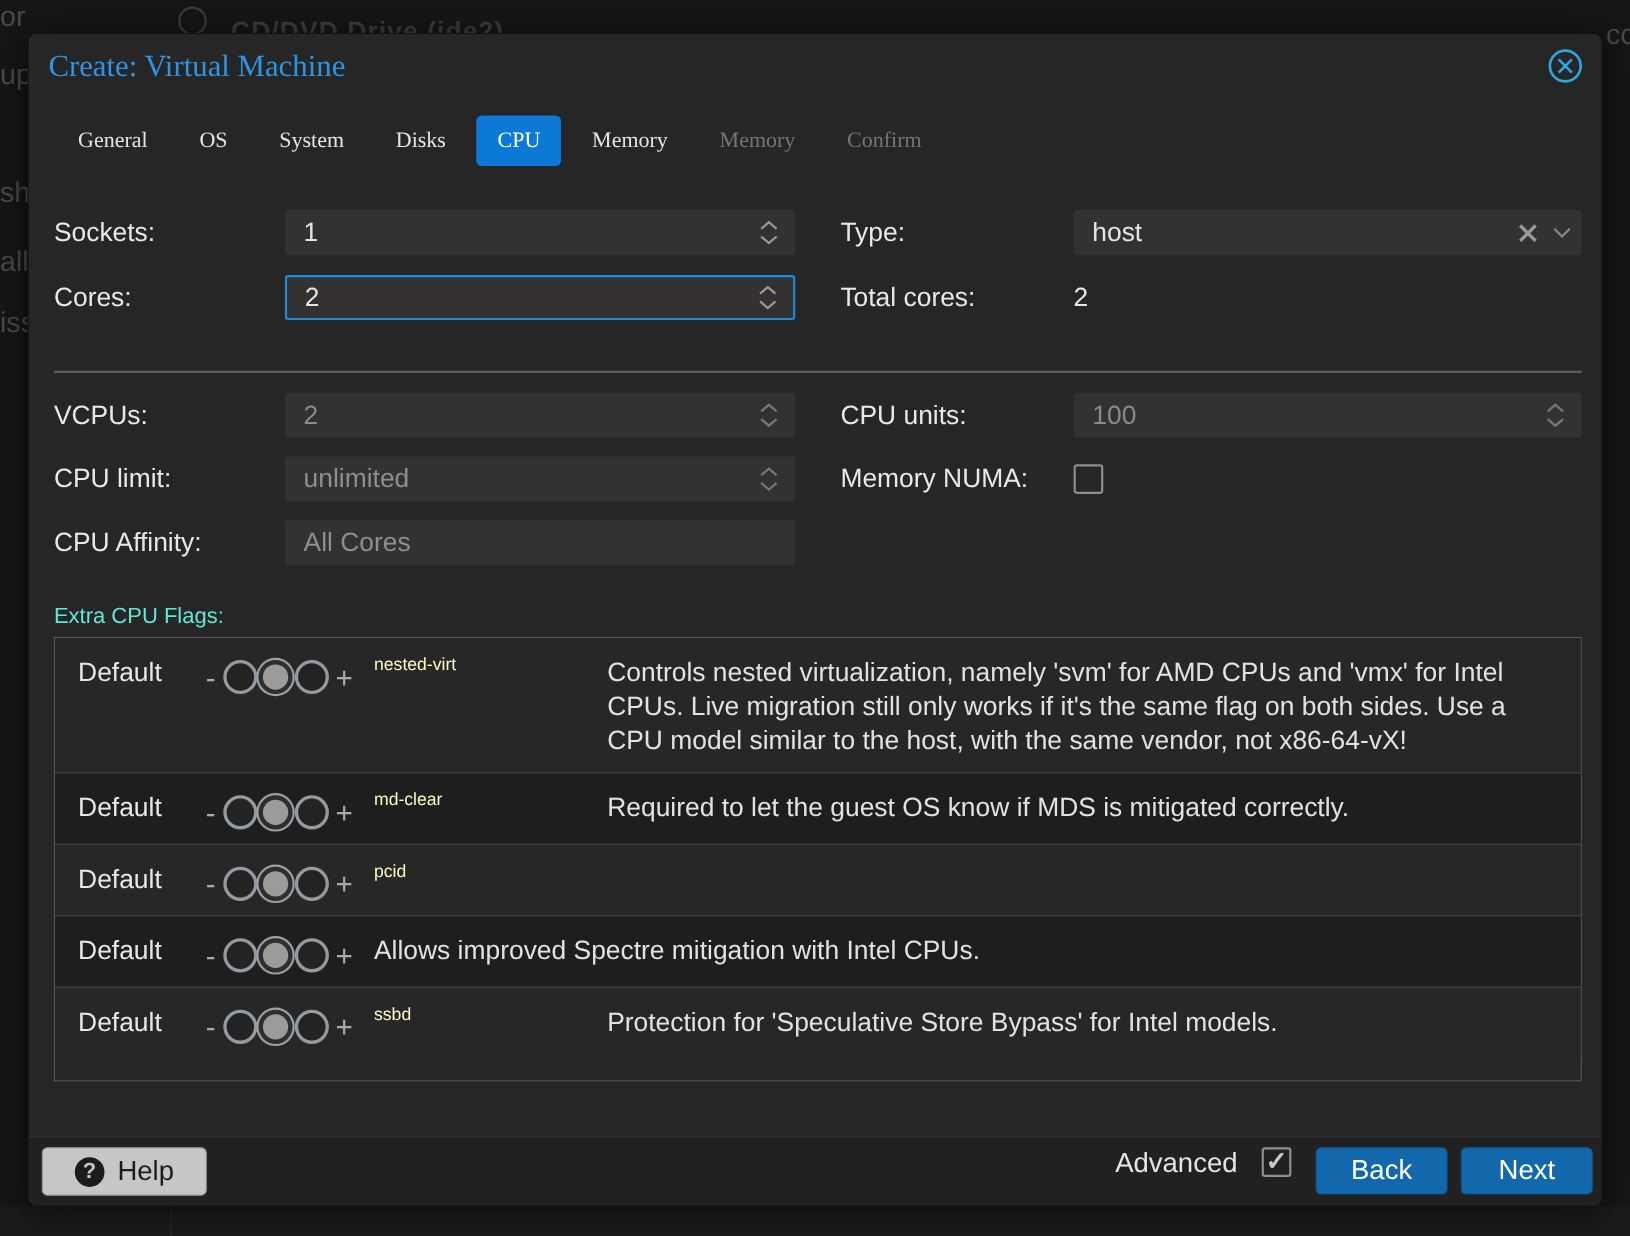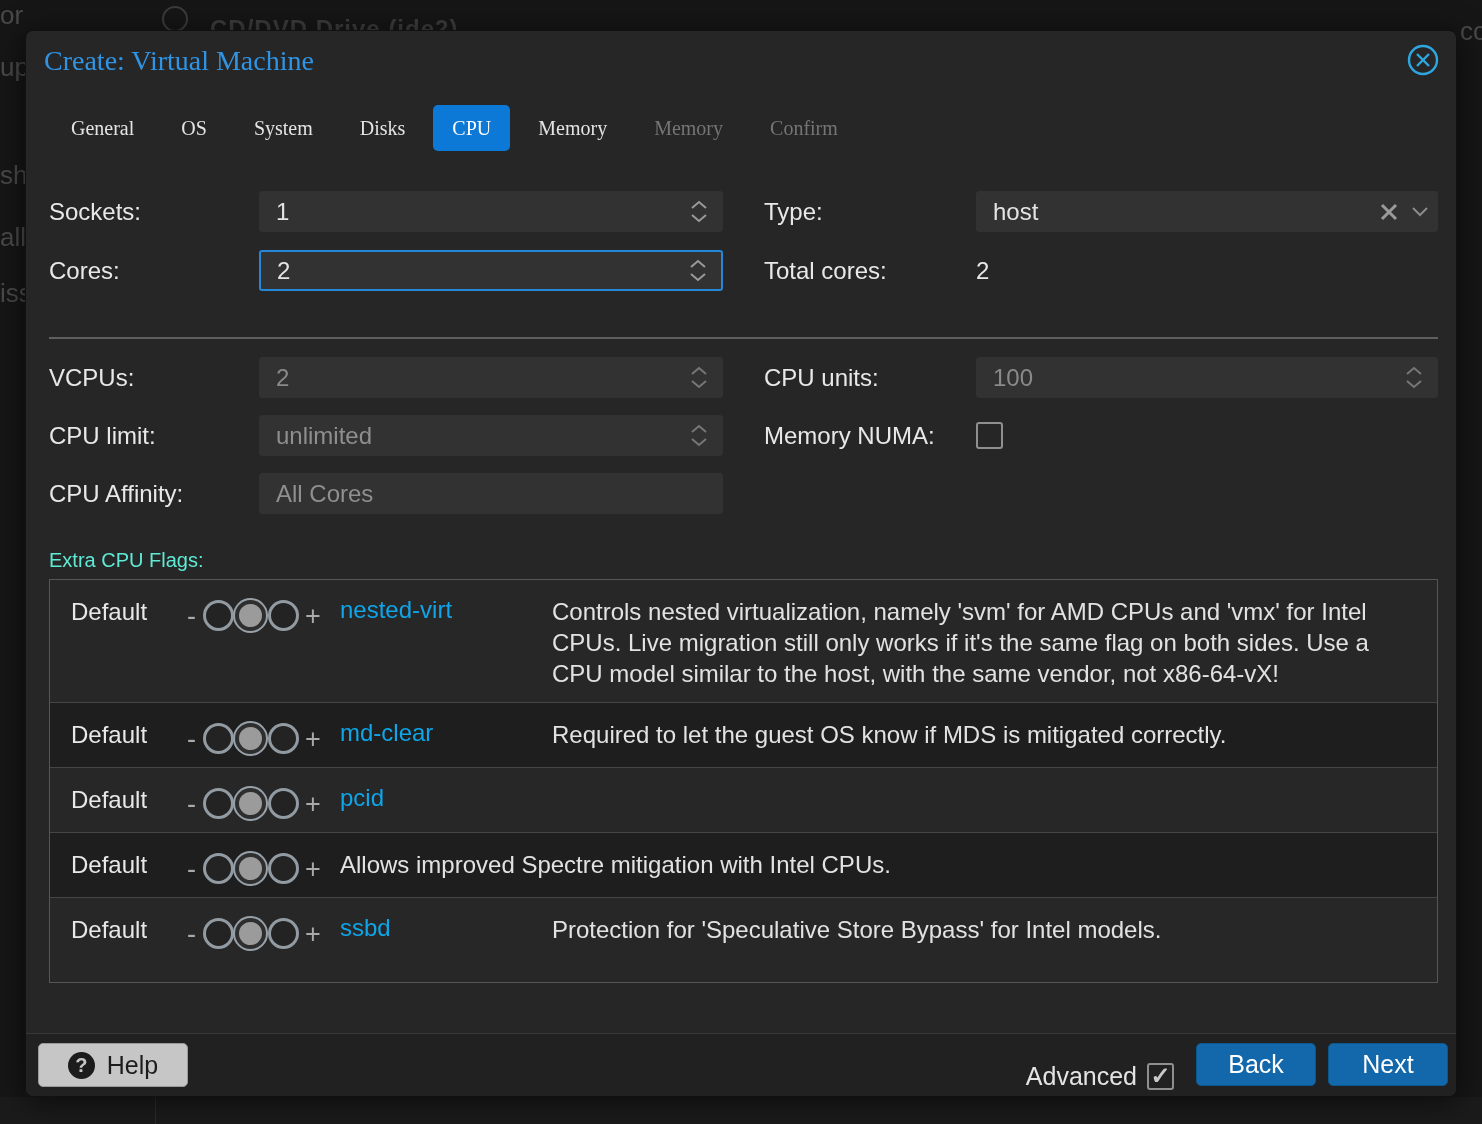--- a/index.html
+++ b/index.html
@@ -73,21 +73,21 @@
   .flags-table {
     position:absolute; left:23px; top:548px; width:1389px; height:404px;
     border:1px solid #565656; overflow:hidden; background:#272727;
   }
   .flag-row { display:flex; border-top:1px solid #454545; padding:11px 0 13px 0; }
   .flag-row:first-child { border-top:none; }
   .flag-row.odd { background:#272727; }
   .flag-row.even { background:#1e1e1e; }
   .col-state { width:137px; padding-left:21px; font-size:24px; color:#e8e8e8; padding-top:7px; }
   .col-toggle { width:153px; display:flex; align-items:flex-start; padding-top:9px; }
-  .col-name { width:212px; font-size:24px; color:#0ea5e9; padding-top:5px; }
+  .col-name { width:212px; font-size:16px; color:#fef9c3; padding-top:5px; }
   .col-desc { flex:1; padding-right:24px; font-size:24px; line-height:31px; color:#e2e2e2; padding-top:5px; }
 
   .tri-toggle { display:flex; align-items:center; cursor:pointer; }
   .tt-minus,.tt-plus { color:#aaaaaa; font-size:27px; line-height:30px; }
   .tt-minus { margin-right:7px; } .tt-plus { margin-left:7px; }
   .tt-circle {
     width:31px; height:31px; border-radius:50%;
     border:3px solid #929aa2; background:#232323; margin-right:-1px;
   }
   .tt-circle.mid {
@@ -103,21 +103,21 @@
   .help-btn {
     position:absolute; left:12px; top:9px; width:150px; height:44px;
     background:#c6c6c6; border:1px solid #9a9a9a; border-radius:5px;
     display:flex; align-items:center; justify-content:center; gap:12px;
     font-size:25px; color:#1c1c1c; cursor:pointer;
   }
   .help-q {
     width:27px; height:27px; border-radius:50%; background:#1c1c1c; color:#c6c6c6;
     font-size:20px; font-weight:bold; display:flex; align-items:center; justify-content:center;
   }
-  .adv-wrap { position:absolute; right:282px; top:20px; height:44px; display:flex; align-items:center; gap:10px; }
+  .adv-wrap { position:absolute; right:282px; top:9px; height:44px; display:flex; align-items:flex-start; gap:22px; }
   .adv-label { font-size:25px; color:#e4e4e4; }
   .btn-blue {
     position:absolute; top:9px; height:43px; background:#1268ab; border:1px solid #0d578f;
     border-radius:5px; color:#ffffff; font-size:25px; text-align:center; line-height:41px;
     cursor:pointer;
   }
   .btn-back { right:140px; width:120px; }
   .btn-next { right:8px; width:120px; }
 
   svg { display:block; }

